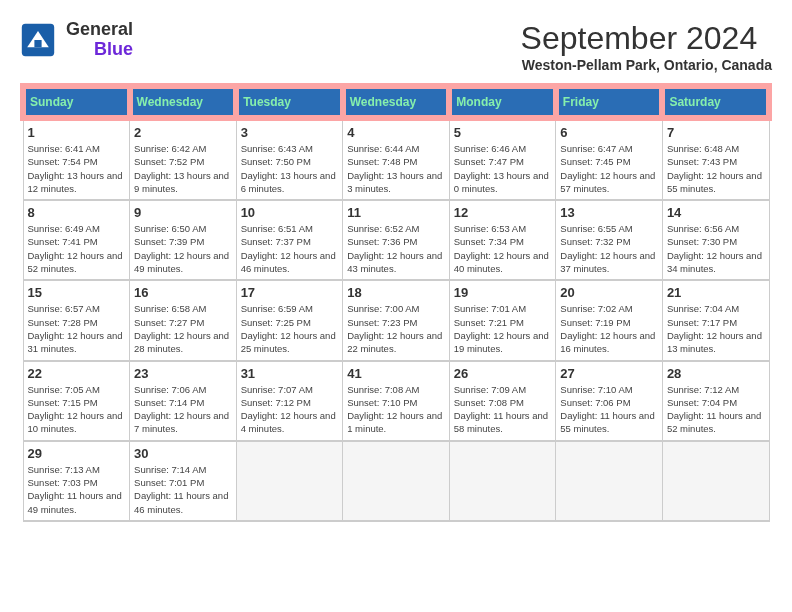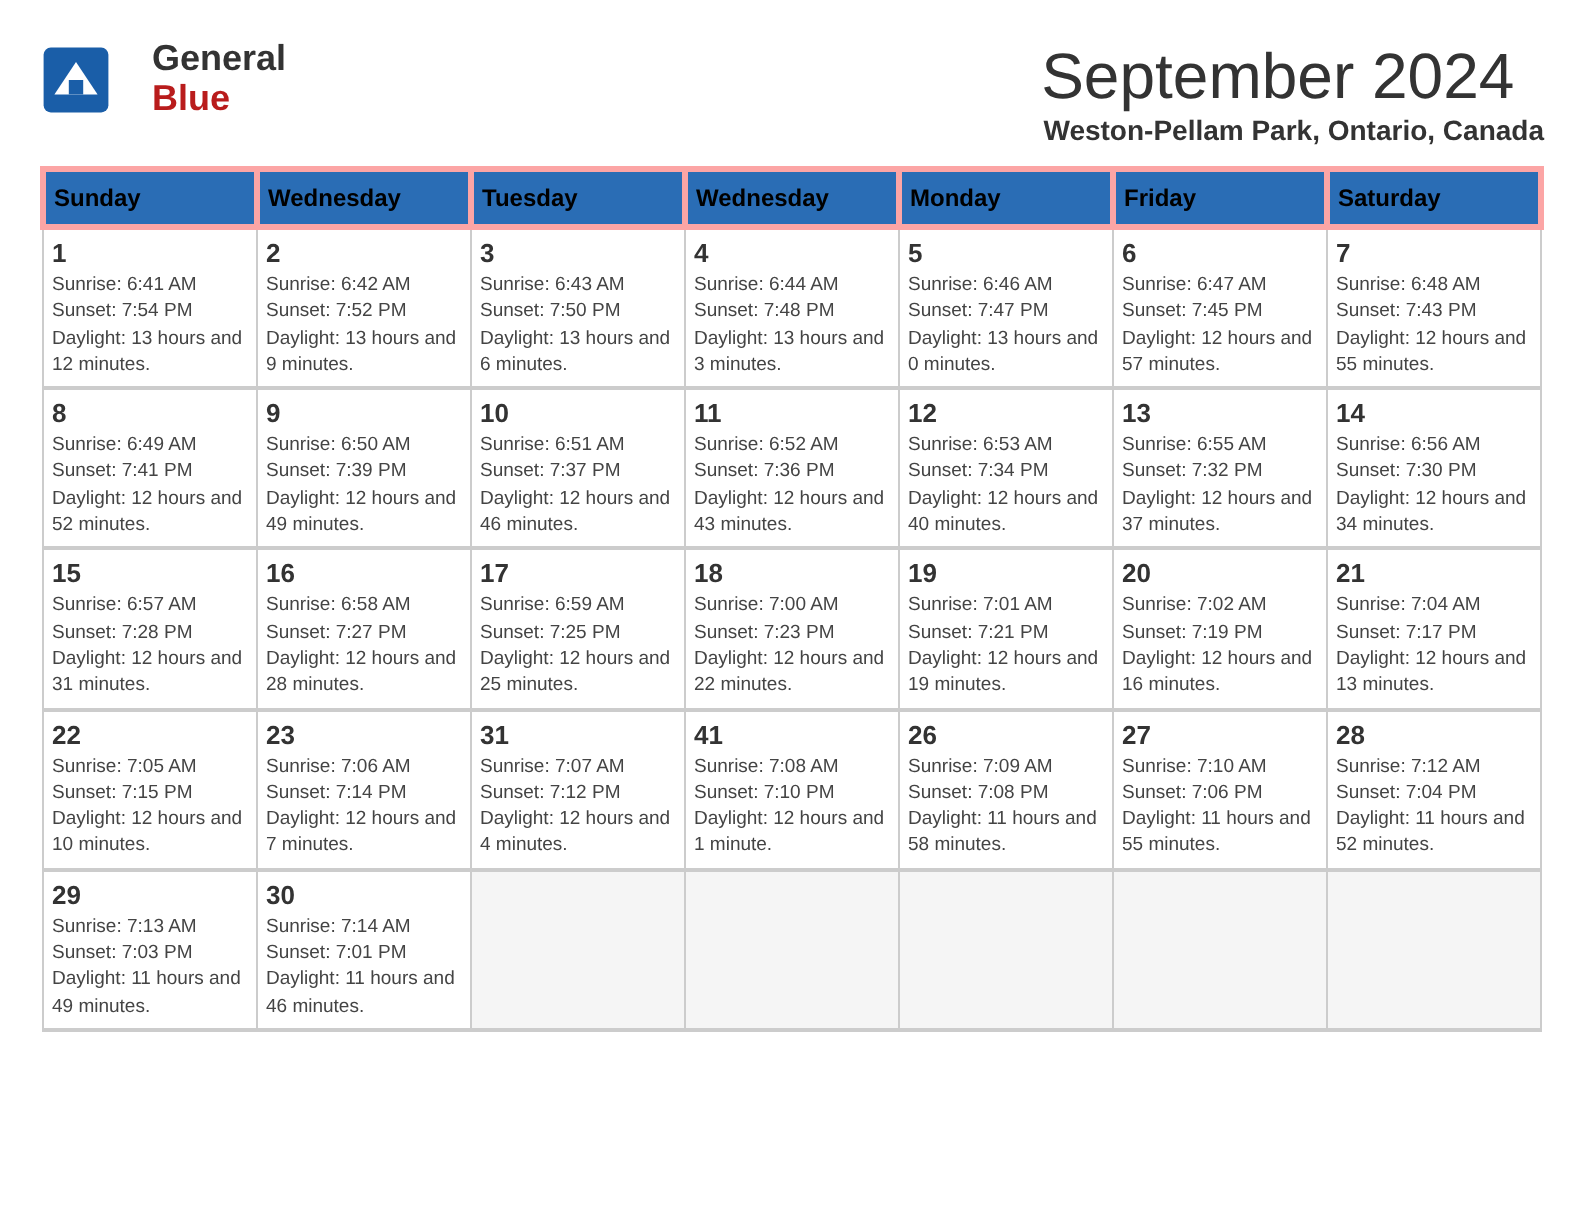--- a/index.html
+++ b/index.html
@@ -12,29 +12,30 @@
     }
     .header {
       display: flex;
       justify-content: space-between;
       align-items: flex-start;
       margin-bottom: 10px;
     }
     .logo {
       display: flex;
       align-items: center;
-      gap: 20px;
+      gap: 10px;
+      text-align: right;
     }
     .logo-text {
       font-size: 18px;
       font-weight: bold;
       line-height: 1.1;
     }
     .logo-text .general { color: #333; }
-    .logo-text .blue { color: #b91c1c; }
+    .logo-text .blue { color: #6d28d9; }
     .logo-icon {
       width: 36px;
       height: 36px;
     }
     .title-block {
       text-align: center;
     }
     .month-title {
       font-size: 32px;
       font-weight: normal;
@@ -46,26 +47,26 @@
       font-weight: bold;
       margin-left: 16px;
     }
     .calendar {
       width: 100%;
       border-collapse: collapse;
       font-size: 10.5px;
     }
     .calendar th {
       background: #2a6db5;
-      color: #000000;
+      color: #86efac;
       padding: 6px 4px;
       text-align: left;
       font-size: 12px;
       font-weight: bold;
-      border: 3px solid #fca5a5;
+      border: 6px solid #fca5a5;
     }
     .calendar td {
       border: 1px solid #ccc;
       vertical-align: top;
       padding: 4px;
       width: calc(100% / 7);
       min-height: 80px;
       background: #fff;
     }
     .calendar td.empty {

